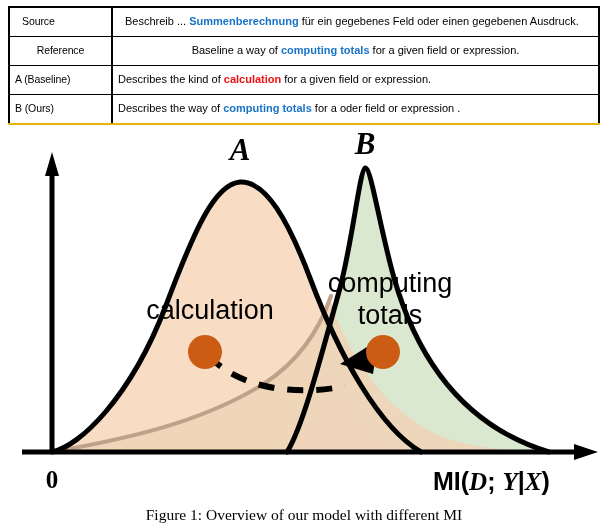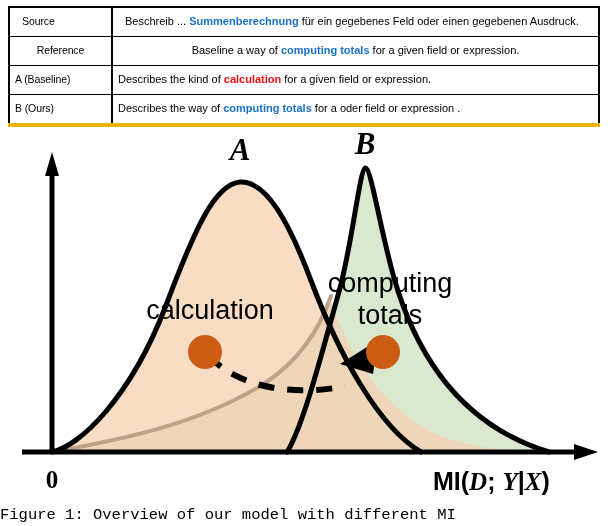--- a/index.html
+++ b/index.html
@@ -44,21 +44,21 @@
     width: 84px;
     border-right: 2px solid #000000;
     font-size: 10.5px;
     letter-spacing: -0.1px;
   }
   .example-table tr:first-child td {
     border-top: 2px solid #000000;
     padding-left: 12px;
   }
   .example-table tr:last-child td {
-    border-bottom: 4px solid #eab308;
+    border-bottom: 2px solid #eab308;
     border-radius: 6px;
   }
   .example-table td:first-child {
     border-left: 2px solid #000000;
   }
   .example-table td:last-child {
     border-right: 2px solid #000000;
   }
   .row-source td { height: 21px; }
   .row-reference td { height: 21px; text-align: center; }
@@ -84,21 +84,22 @@
   }
   .figure svg {
     display: block;
   }
 
   .caption {
     position: absolute;
     left: 0;
     top: 506px;
     width: 608px;
-    font-family: Liberation Mono, monospace;
+    text-align: center;
+    font-family: Liberation Serif, serif;
     font-size: 15.5px;
     color: #000000;
     white-space: nowrap;
     overflow: hidden;
     height: 20px;
   }
 </style>
 </head>
 <body>
 

